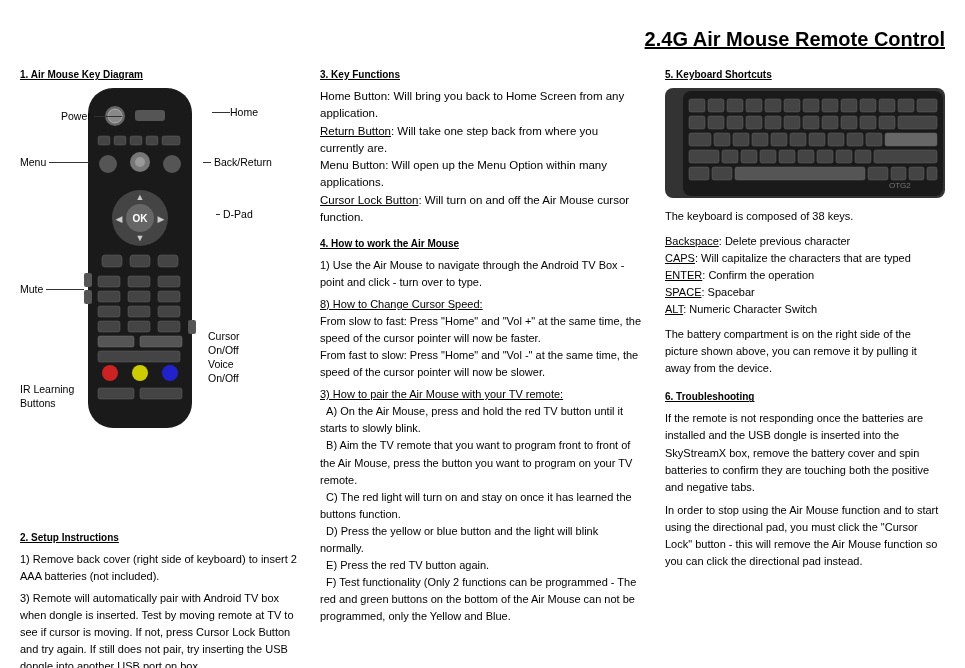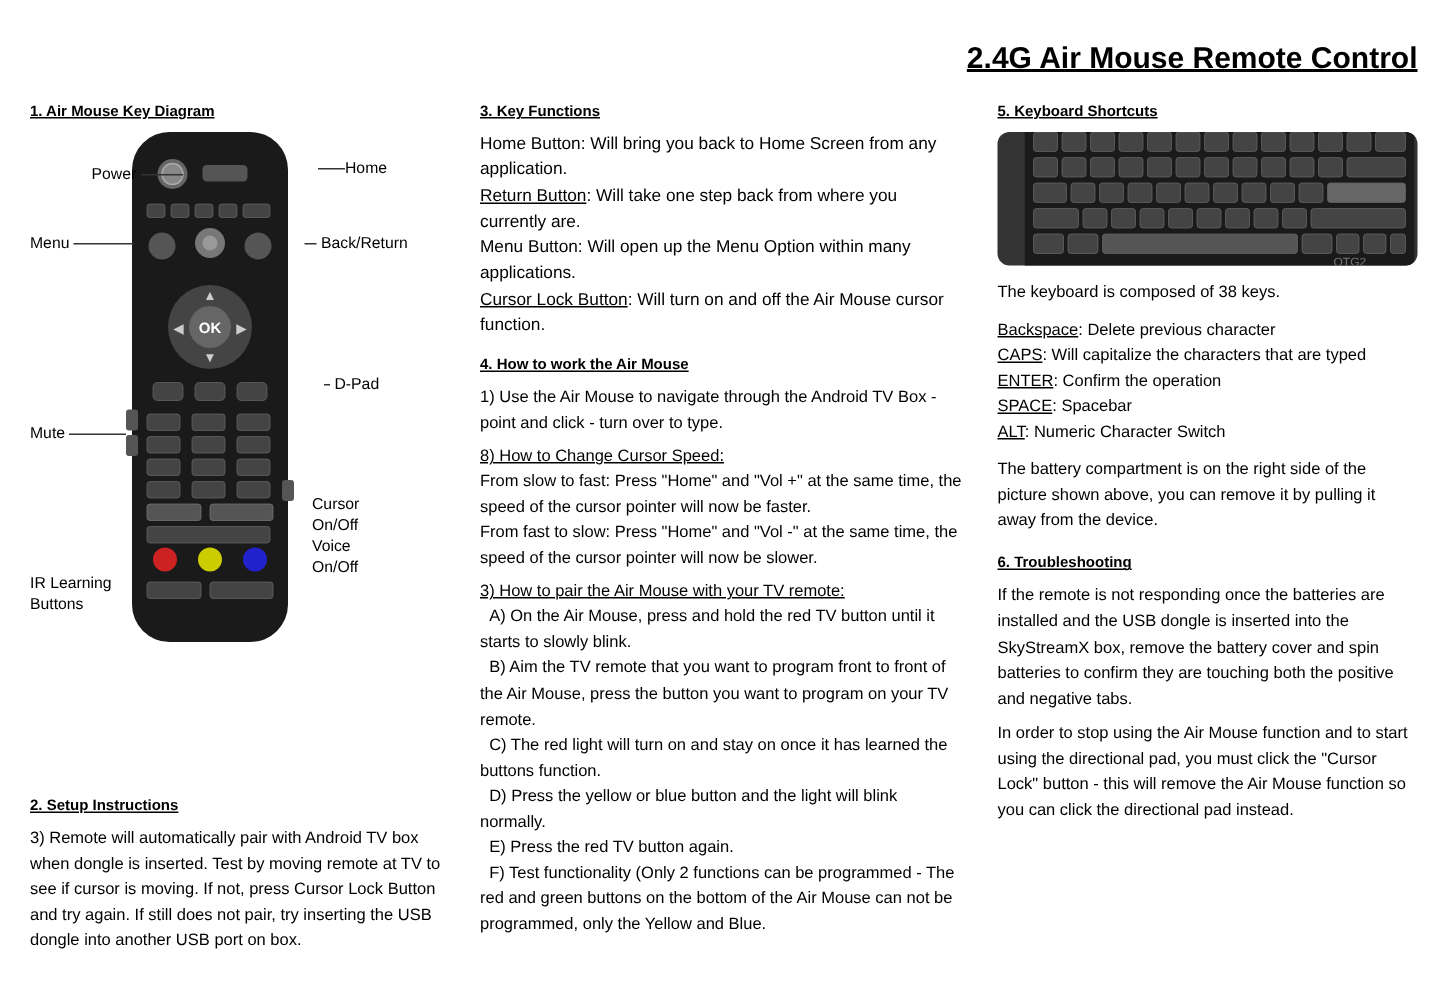--- a/index.html
+++ b/index.html
@@ -34,21 +34,21 @@
     }
     .left-col {}
     .mid-col {}
     .right-col {}
 
     
     .keyboard-img {
       background: #333;
       border-radius: 8px;
       width: 100%;
-      height: 89px;
+      height: 110px;
       margin-bottom: 10px;
       display: flex;
       align-items: center;
       justify-content: center;
       overflow: hidden;
       padding-left: 16px;
     }
 
     
     .body-text {
@@ -162,34 +162,35 @@
       </div>
 
       <div style="position:absolute; left:192px; top:18px; font-size:10.5px; display:flex; align-items:center; gap:0;">
         <div style="width:18px; height:1px; background:#333; display:inline-block; vertical-align:middle;"></div>
         <span>Home</span>
       </div>
       <div style="position:absolute; left:183px; top:68px; font-size:10.5px; display:flex; align-items:center; gap:3px;">
         <div style="width:8px; height:1px; background:#333; display:inline-block; vertical-align:middle;"></div>
         <span>Back/Return</span>
       </div>
-      <div style="position:absolute; left:196px; top:120px; font-size:10.5px; display:flex; align-items:center; gap:3px;margin-top:42px;">
+      <div style="position:absolute; left:196px; top:120px; font-size:10.5px; display:flex; align-items:center; gap:3px;">
         <div style="width:4px; height:1px; background:#333; display:inline-block; vertical-align:middle;"></div>
         <span>D-Pad</span>
       </div>
       <div style="position:absolute; left:188px; top:242px; font-size:10.5px; line-height:1.3;">
         <span>Cursor<br>On/Off</span>
       </div>
       <div style="position:absolute; left:188px; top:270px; font-size:10.5px; line-height:1.3;">
         <span>Voice<br>On/Off</span>
       </div>
     </div>
 
     <div class="setup-section">
       <div class="section-title">2. Setup Instructions</div>
+      <div class="body-text-sm">1) Remove back cover (right side of keyboard) to insert 2 AAA batteries (not included).</div>
       <div class="body-text-sm">3) Remote will automatically pair with Android TV box when dongle is inserted. Test by moving remote at TV to see if cursor is moving.  If not, press Cursor Lock Button and try again. If still does not pair, try inserting the USB dongle into another USB port on box.</div>
     </div>
   </div>
 
   <div class="mid-col" style="padding: 0 10px;">
 
     <div class="section-title">3. Key Functions</div>
     <div class="body-text">
       Home Button: Will bring you back to Home Screen from any application.<br>
       <u>Return Button</u>: Will take one step back from where you currently are.<br>

